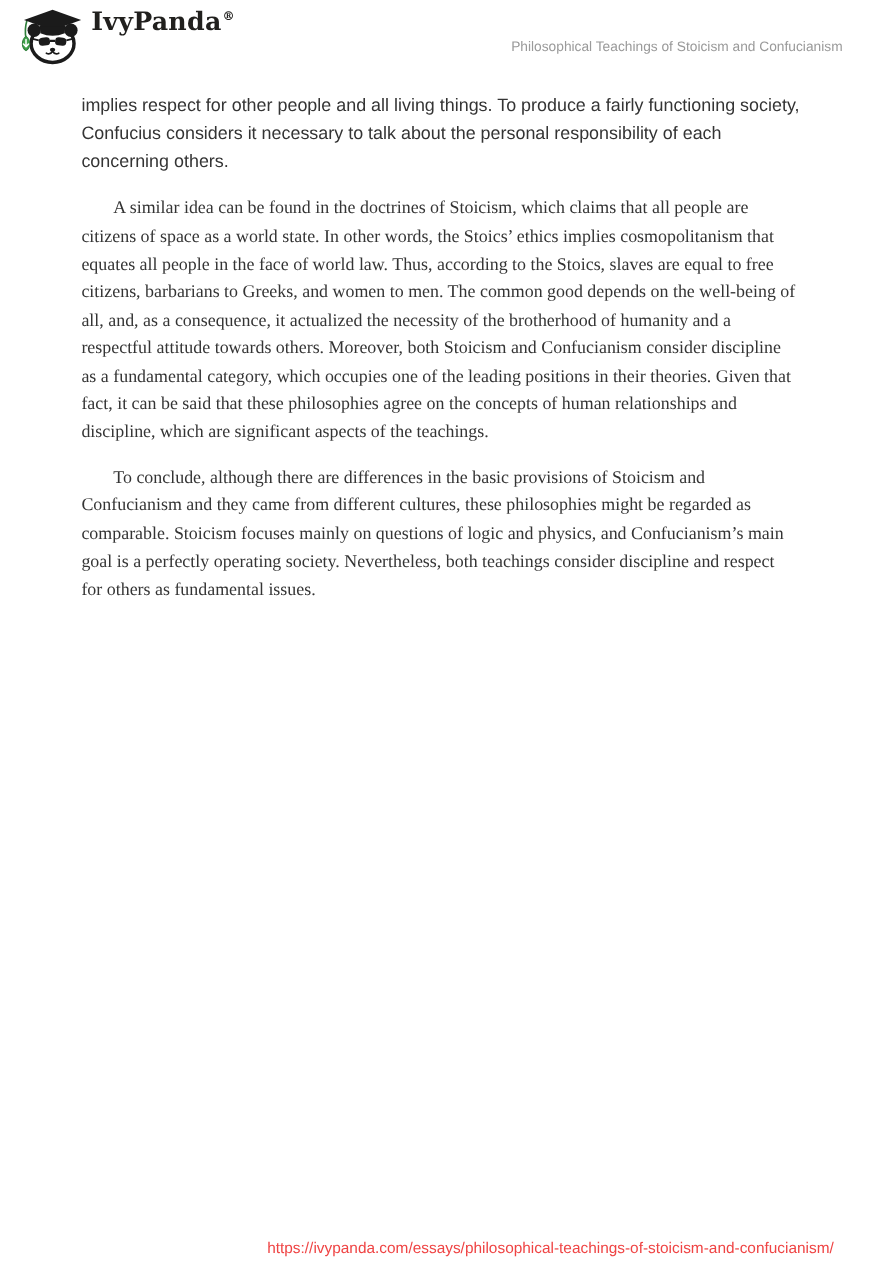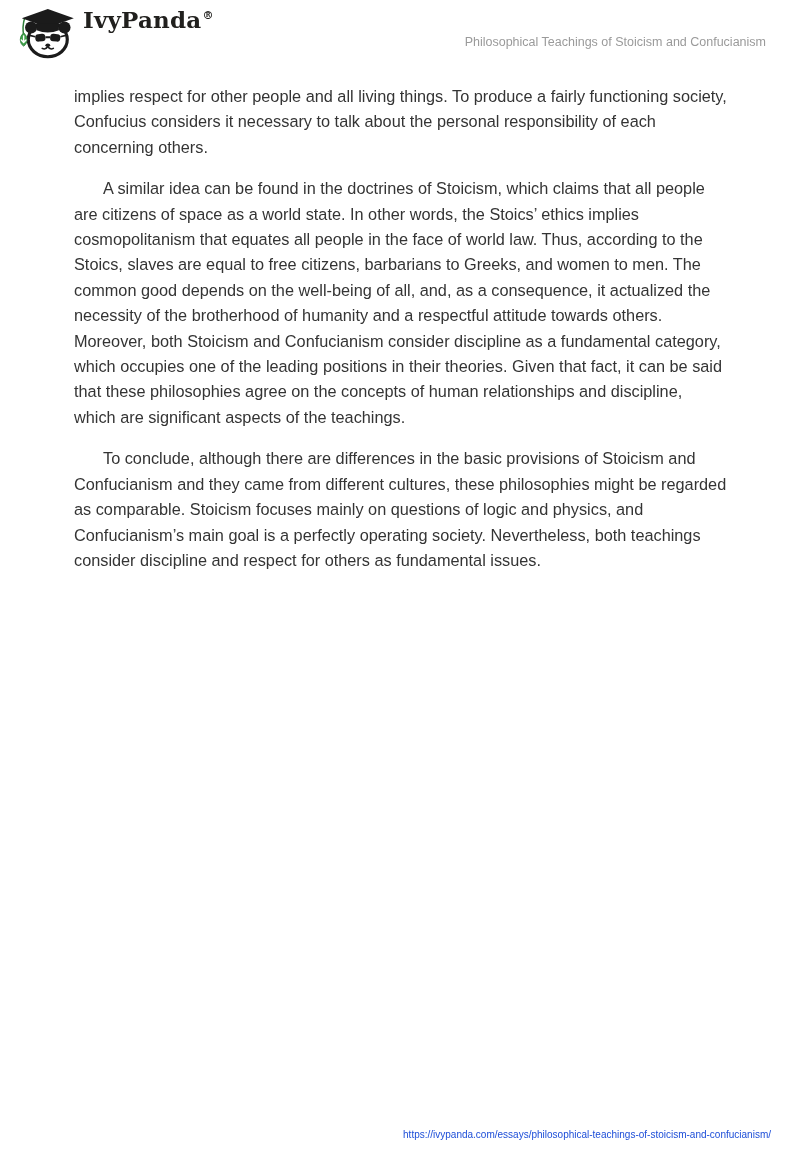--- a/index.html
+++ b/index.html
@@ -60,30 +60,30 @@
     position: absolute;
     top: 70px;
     left: 74px;
     width: 653px;
     color: #343434;
     font-size: 16.3px;
     line-height: 25.4px;
     text-align: left;
   }
   .content p { margin: 14px 0 16px 0; }
-  .content p.indent { text-indent: 29px; }
+  .content p.indent { text-indent: 29px; font-family: Liberation Serif, serif; }
 
   
   .footer-url {
     position: absolute;
     top: 1127px;
-    right: 29px;
-    font-size: 10px;
+    right: 42px;
+    font-size: 14px;
     line-height: 15px;
-    color: #1d4ed8;
+    color: #ef4444;
     white-space: nowrap;
     text-decoration: none;
   }
 </style>
 </head>
 <body>
 
 <div class="header">
 
   <div class="brand">

